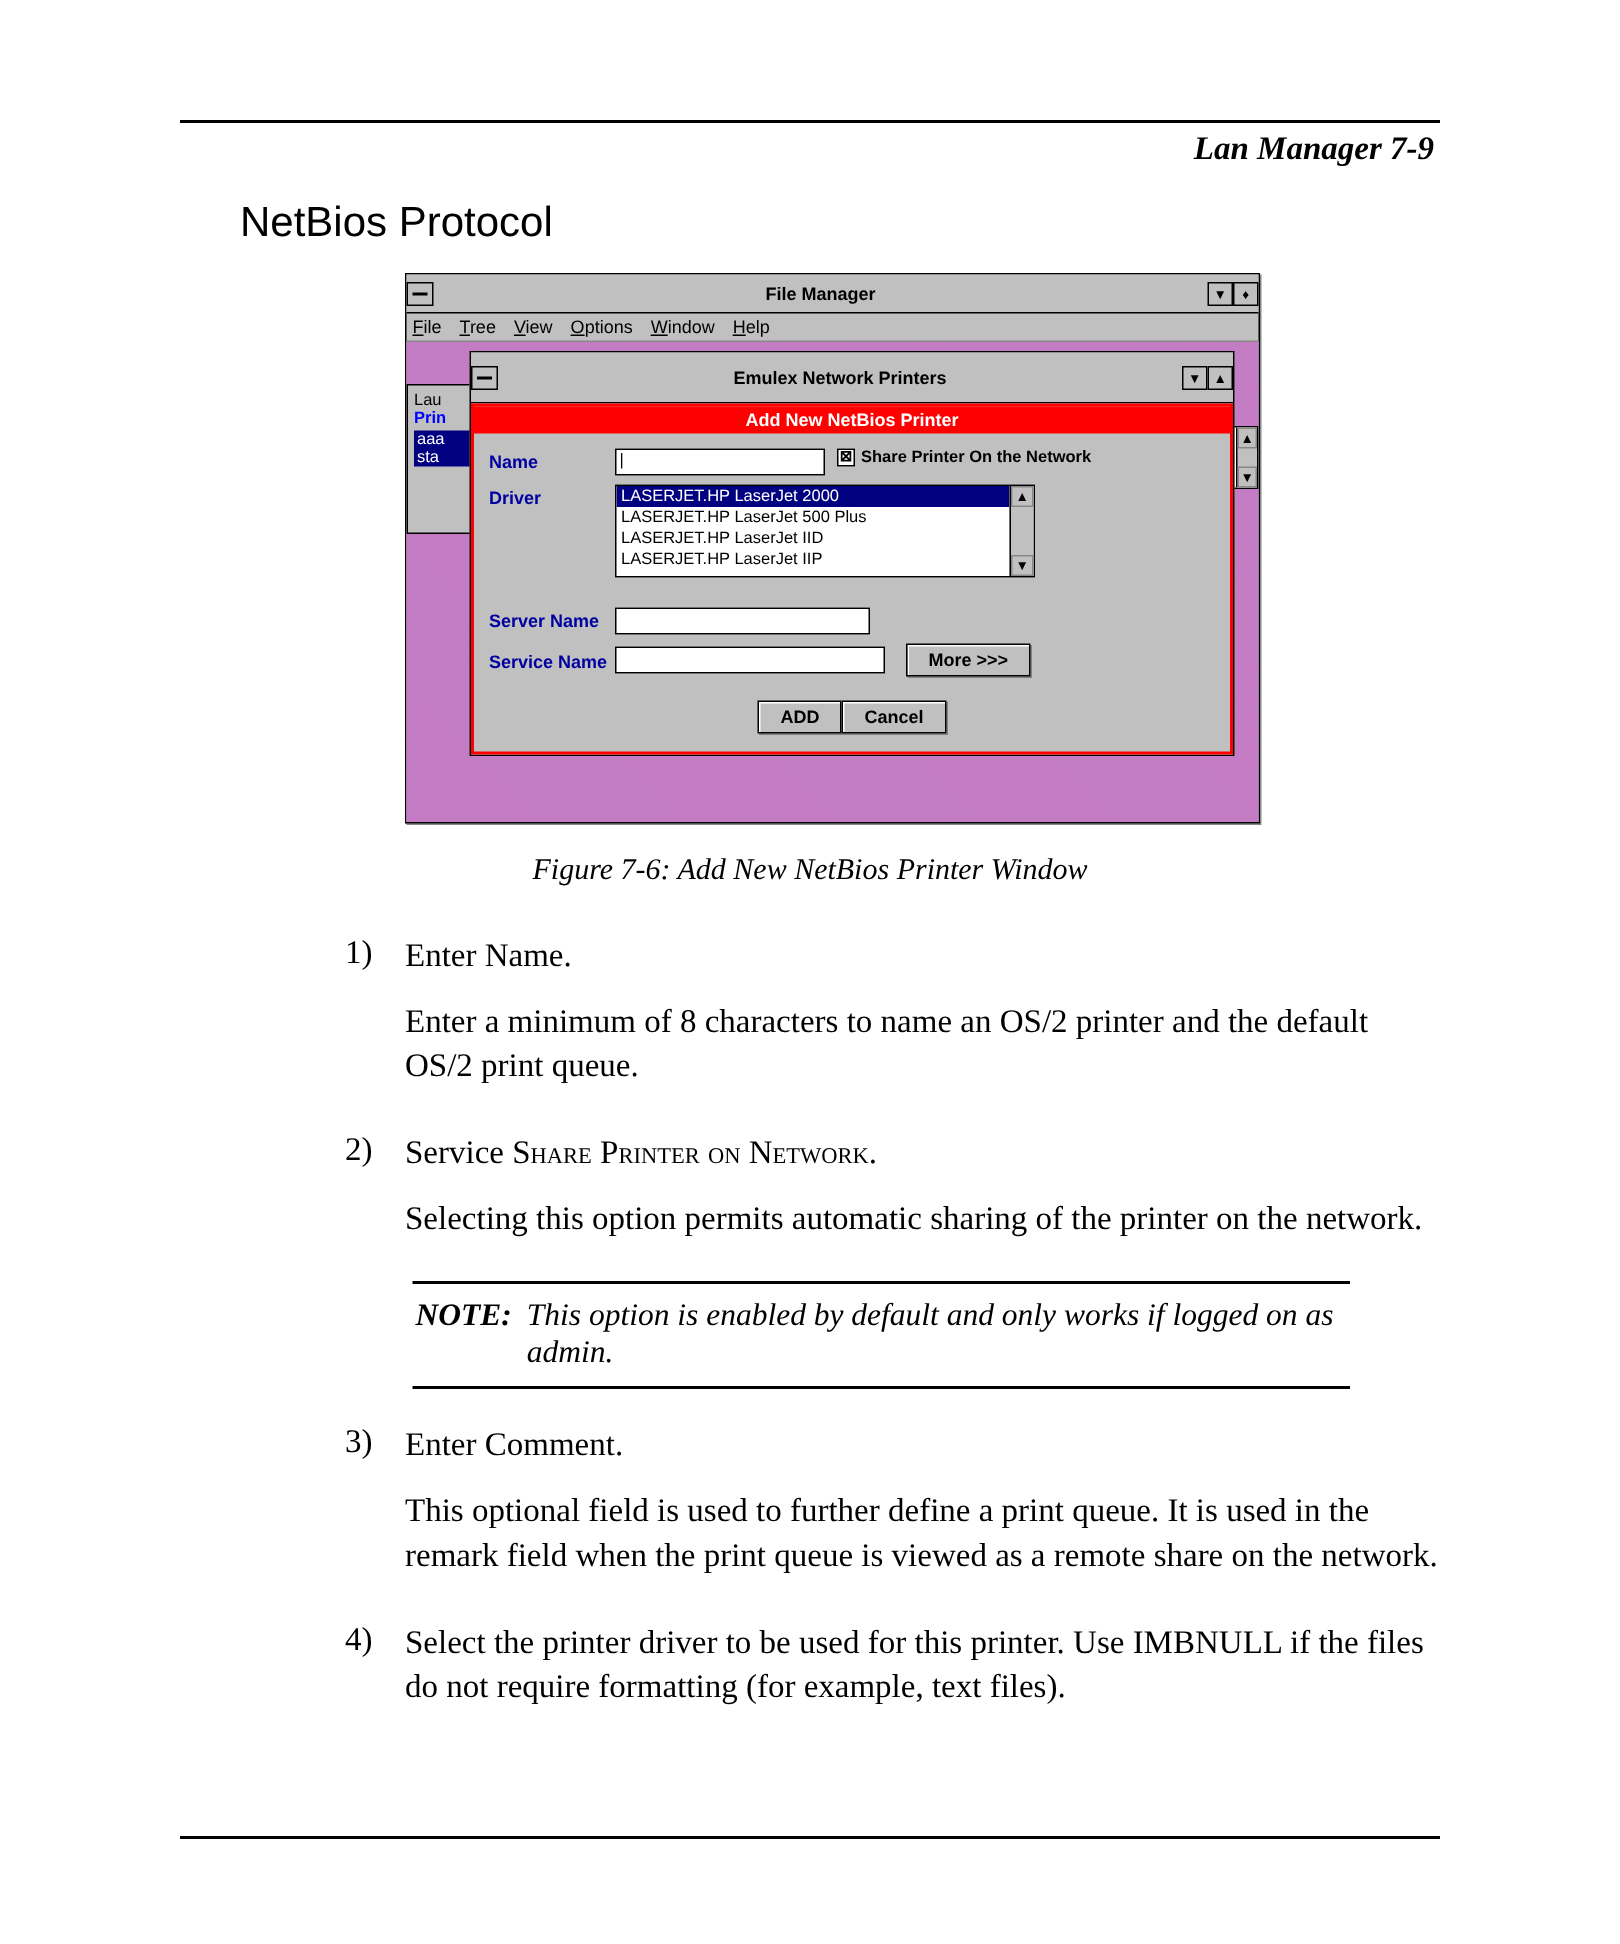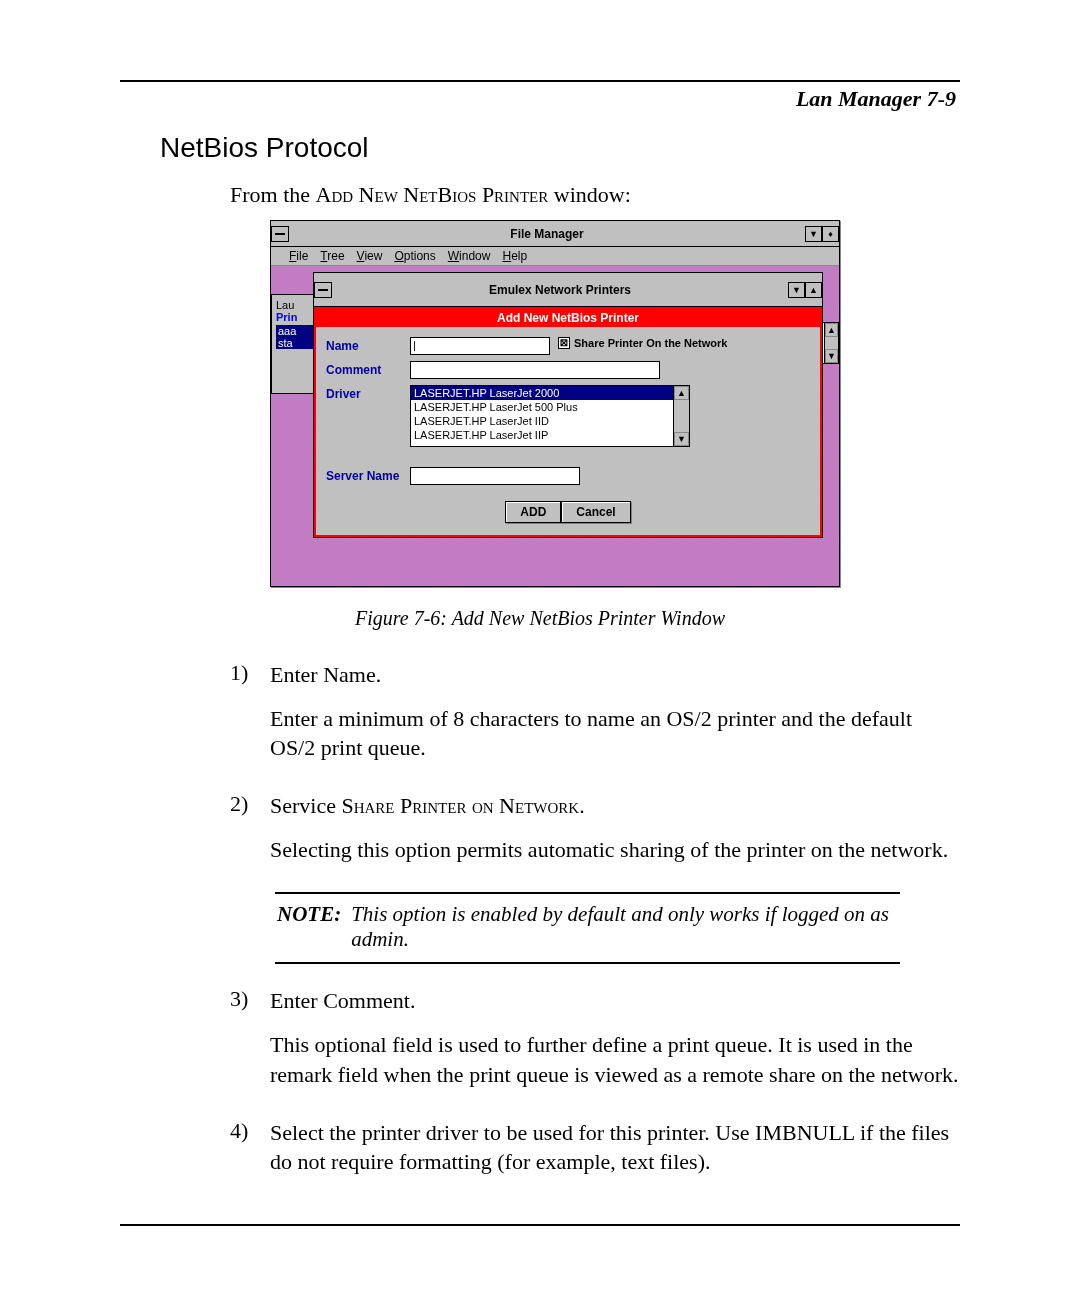--- a/index.html
+++ b/index.html
@@ -72,21 +72,21 @@
   .titlebtns { display:flex; }
   .tbtn {
     width:17px; height:16px;
     border:1px solid #000;
     background:#c0c0c0;
     display:flex; align-items:center; justify-content:center;
     font-size:9px;
   }
   .menubar {
     display:flex; gap:4px;
-    padding: 2px 14px;
+    padding: 2px 0;
     font-size:12px;
     border-bottom: 1px solid #888;
   }
   .menubar span { padding: 0 4px; }
   .menubar span u { text-decoration: underline; }
 
   .mdi-area {
     background: #c080c0;
     background-image: repeating-linear-gradient(45deg, #c878c8 0 2px, #c080c0 2px 4px);
     padding: 6px;
@@ -233,23 +233,20 @@
 </style>
 </head>
 <body>
 
 <div class="page">
   <div class="header-line"></div>
   <div class="header-title">Lan Manager   7-9</div>
 
   <div class="section-heading">NetBios Protocol</div>
 
-  <div class="intro-line">
-    <span>From the </span><span class="smallcaps">Add New NetBios Printer</span><span> window:</span>
-  </div>
 
   <div class="screenshot-wrap">
     <div class="fm-window">
       <div class="titlebar">
         <div class="sysmenu">
             <div class="dash"></div>
           </div>
         <div class="title-text">File Manager</div>
         <div class="titlebtns">
           <div class="tbtn">▼</div>
@@ -301,24 +298,20 @@
 
               <div class="field-row">
                 <div class="field-label">Name</div>
                 <div class="field-input">|</div>
                 <div class="chk-wrap">
                   <div class="chkbox">⊠</div>
                   <span>Share Printer On the Network</span>
                 </div>
               </div>
 
-              <div class="field-row">
-                <div class="field-label">Comment</div>
-                <div class="field-input wide"></div>
-              </div>
 
               <div class="field-row">
                 <div class="field-label">Driver</div>
                 <div class="driver-list">
                   <div class="opts">
                     <div class="opt sel">LASERJET.HP LaserJet 2000</div>
                     <div class="opt">LASERJET.HP LaserJet 500 Plus</div>
                     <div class="opt">LASERJET.HP LaserJet IID</div>
                     <div class="opt">LASERJET.HP LaserJet IIP</div>
                   </div>
@@ -329,20 +322,25 @@
                 </div>
               </div>
 
               <div style="height:14px"></div>
 
               <div class="field-row">
                 <div class="field-label">Server Name</div>
                 <div class="field-input" style="width:170px"></div>
               </div>
 
+              <div class="field-row more-row">
+                <div class="field-label">Service Name</div>
+                <div class="field-input"></div>
+                <div class="more-btn">More &gt;&gt;&gt;</div>
+              </div>
 
               <div class="btn-row">
                 <div class="add-btn">ADD</div>
                 <div class="cancel-btn">Cancel</div>
               </div>
 
             </div>
           </div>
         </div>
 

